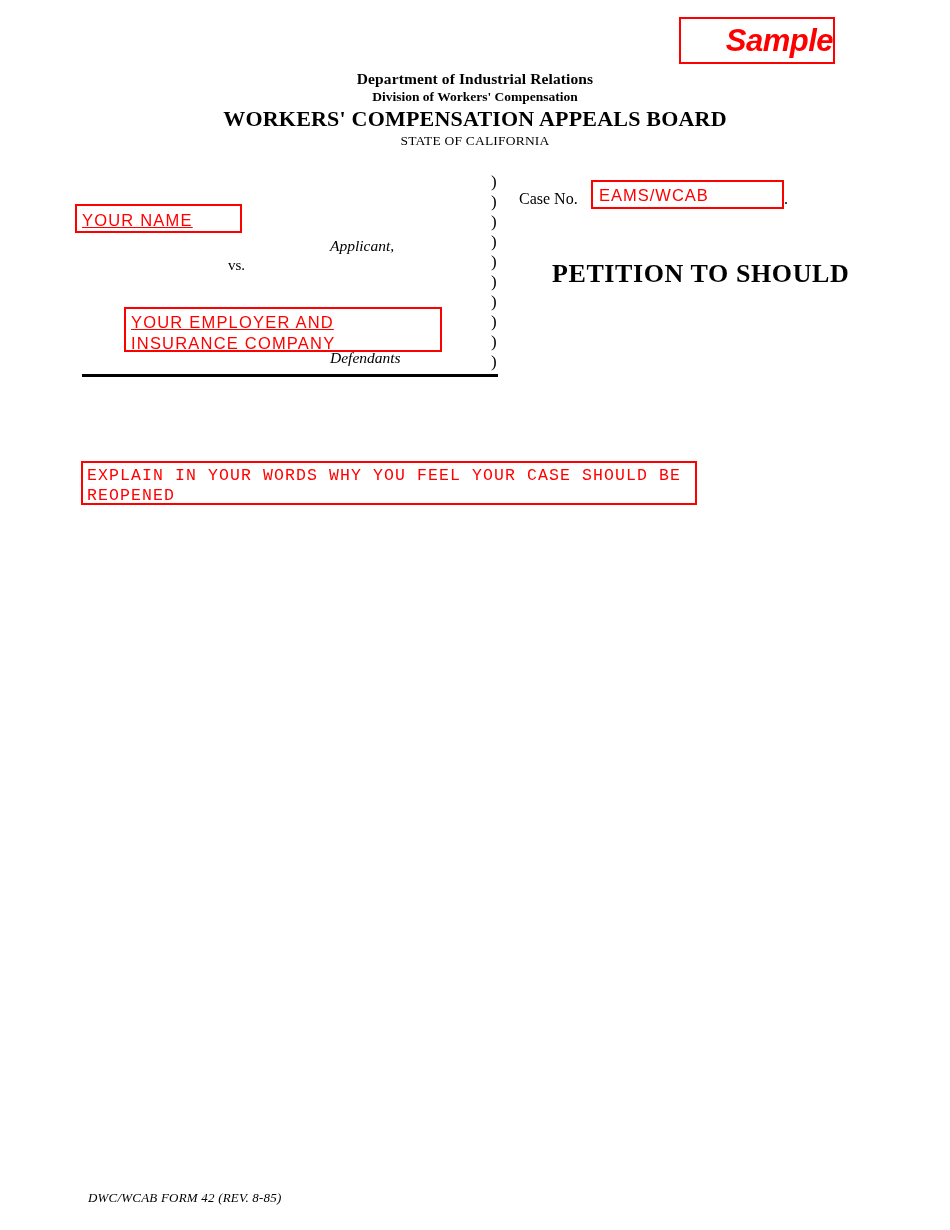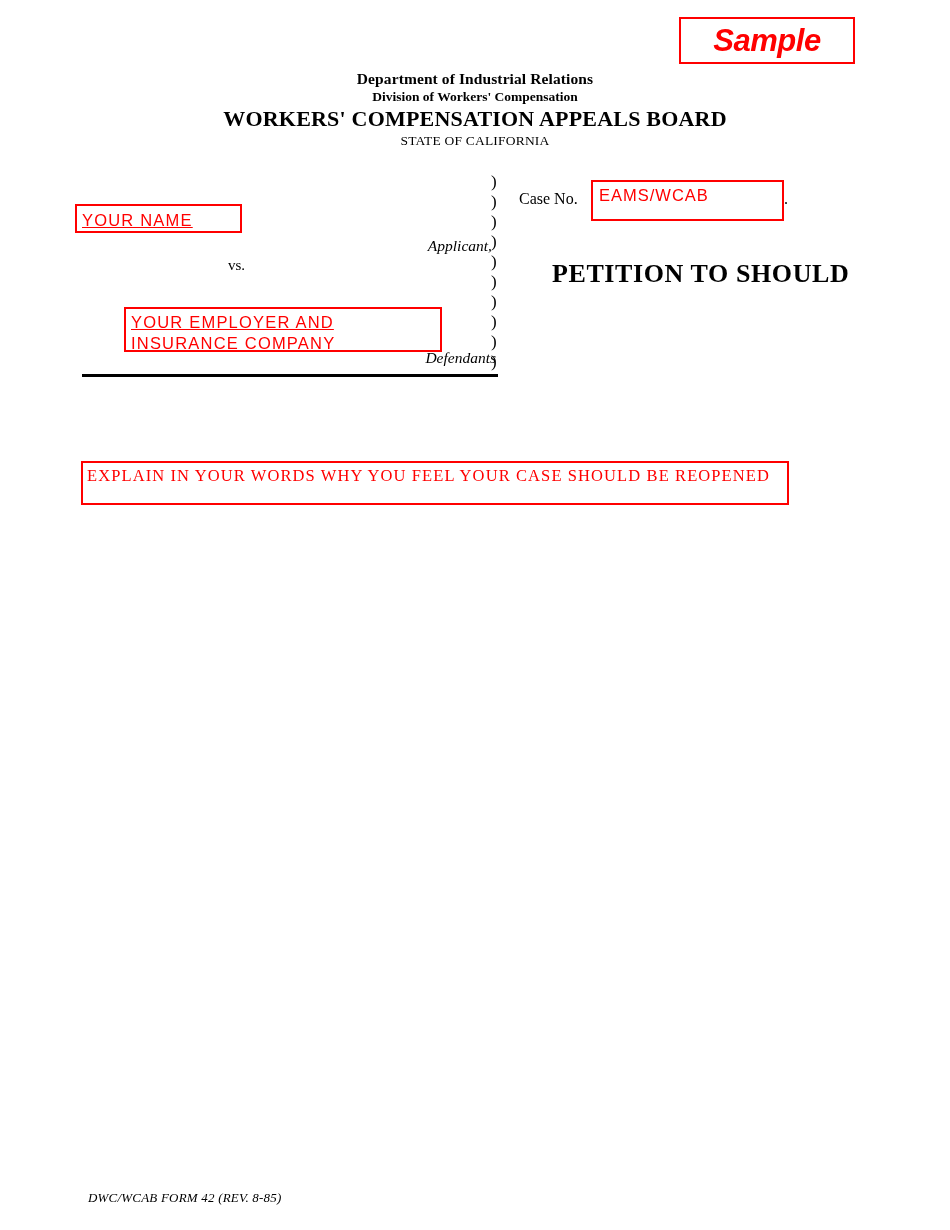--- a/index.html
+++ b/index.html
@@ -19,27 +19,27 @@
     height: 1230px;
     background: #ffffff;
     overflow: hidden;
   }
 
   
   .sample-stamp {
     position: absolute;
     left: 679px;
     top: 17px;
-    width: 176px;
+    width: 156px;
     height: 47px;
     border: 2px solid #ff0000;
     box-sizing: border-box;
     display: flex;
     align-items: center;
-    justify-content: center;
+    justify-content: flex-end;
   }
   .sample-stamp .sample-text {
     font-family: "Liberation Sans", "DejaVu Sans", sans-serif;
     font-style: italic;
     font-weight: bold;
     font-size: 31px;
     color: #ff0000;
     letter-spacing: -0.5px;
     line-height: 1;
   }
@@ -131,21 +131,20 @@
     left: 228px;
     top: 257px;
     font-size: 15px;
     font-weight: normal;
   }
 
   .role-label {
     position: absolute;
     font-style: italic;
     font-size: 15.5px;
-    text-align: right;
   }
   #applicant-role {
     left: 330px;
     top: 237px;
     width: 162px;
   }
   #defendants-role {
     left: 330px;
     top: 349px;
     width: 166px;
@@ -165,21 +164,21 @@
     position: absolute;
     left: 519px;
     top: 190px;
     font-size: 16px;
   }
   #case-no-box {
     position: absolute;
     left: 591px;
     top: 180px;
     width: 193px;
-    height: 41px;
+    height: 29px;
     border: 2px solid #ff0000;
     box-sizing: border-box;
     color: #ff0000;
     font-family: "Liberation Sans", "DejaVu Sans", sans-serif;
     font-size: 16.5px;
     letter-spacing: 1px;
     padding: 4px 16px 0 6px;
   }
   .case-no-period {
     position: absolute;
@@ -206,26 +205,26 @@
     top: 425px;
     font-style: italic;
     font-size: 16.5px;
     white-space: nowrap;
   }
 
   #reasons-box {
     position: absolute;
     left: 81px;
     top: 461px;
-    width: 708px;
+    width: 616px;
     height: 44px;
     border: 2px solid #ff0000;
     box-sizing: border-box;
     color: #ff0000;
-    font-family: Liberation Serif, serif;
+    font-family: Liberation Mono, monospace;
     font-size: 16.5px;
     letter-spacing: 1.1px;
     padding: 3px 0 0 4px;
     line-height: 20px;
   }
 
   
   .form-footer {
     position: absolute;
     left: 88px;

